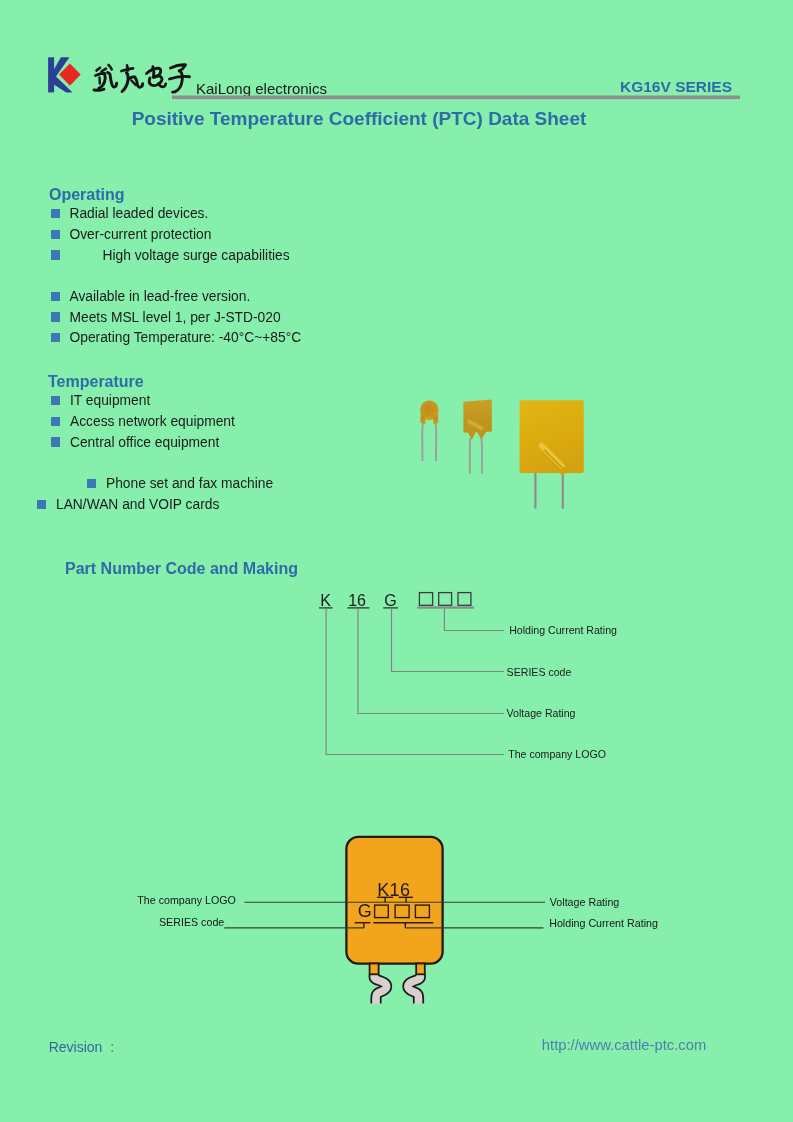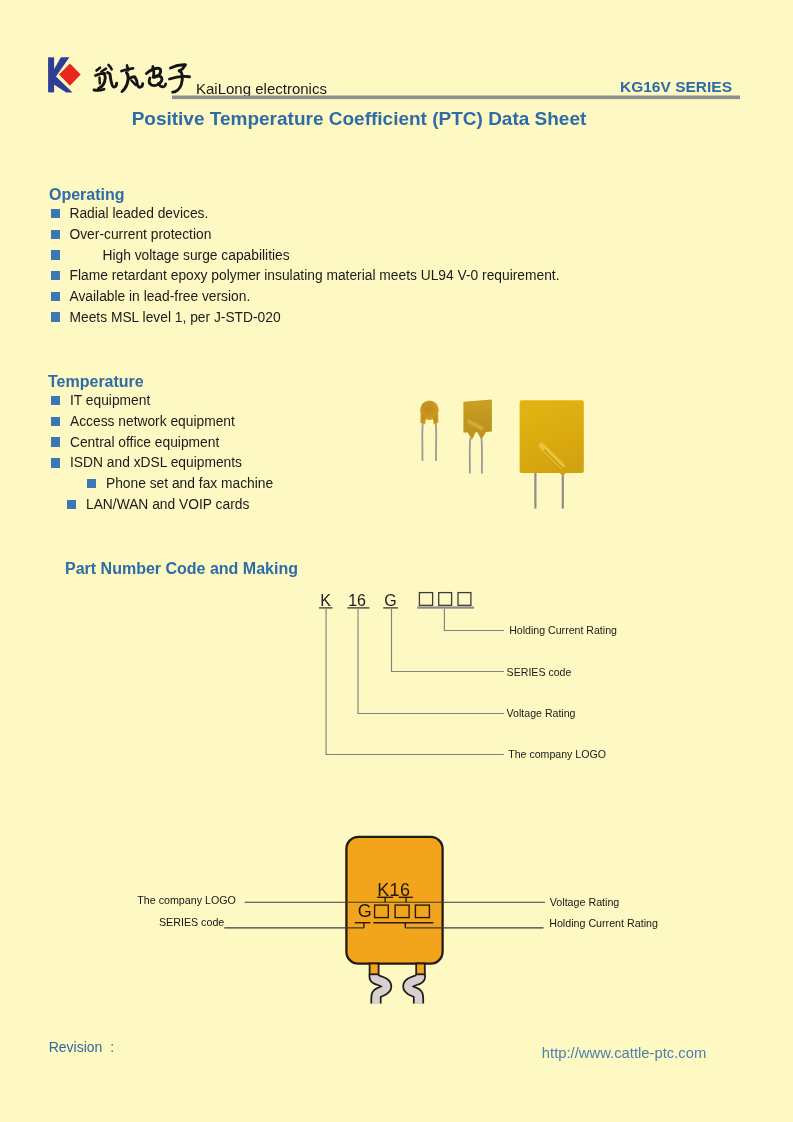--- a/index.html
+++ b/index.html
@@ -1,16 +1,16 @@
 <!DOCTYPE html>
 <html><head>
 <meta charset="utf-8">
 <style>
 html,body{margin:0;padding:0;background:#fff;}
-#page{position:relative;width:793px;height:1122px;background:#fef9c3;overflow:hidden;
+#page{position:relative;width:793px;height:1122px;background:#86efac;overflow:hidden;
   font-family:"Liberation Sans",sans-serif;}
 .t{position:absolute;white-space:nowrap;color:#1b1b1b;}
 .blue{color:#2d6ca6;font-weight:bold;}
 .item{position:absolute;display:flex;align-items:center;height:20.65px;}
 .item .sq{width:9.4px;height:9.4px;background:#3c79b4;margin-right:9.6px;flex:0 0 auto;}
 .item .tx{font-size:13.8px;color:#1b1b1b;}
 </style>
 </head>
 <body>
 <div id="page">
@@ -25,63 +25,59 @@
       <span class="tx">Radial leaded devices.</span>
     </div>
 <div class="item" style="left:50.5px;top:224.1px;">
       <span class="sq"></span>
       <span class="tx">Over-current protection</span>
     </div>
 <div class="item" style="left:50.5px;top:244.7px;gap:33px;">
       <span class="sq"></span>
       <span class="tx">High voltage surge capabilities</span>
     </div>
-<div class="item" style="left:50.5px;top:265.4px;">
-      <span class="sq"></span>
-      <span class="tx">Flame retardant epoxy polymer insulating material meets UL94 V-0 requirement.</span>
-    </div>
 <div class="item" style="left:50.5px;top:286.0px;">
       <span class="sq"></span>
       <span class="tx">Available in lead-free version.</span>
     </div>
 <div class="item" style="left:50.5px;top:306.7px;">
       <span class="sq"></span>
       <span class="tx">Meets MSL level 1, per J-STD-020</span>
+    </div>
+<div class="item" style="left:50.5px;top:327.3px;">
+      <span class="sq"></span>
+      <span class="tx">Operating Temperature: -40°C~+85°C</span>
     </div>
 
 <div class="t blue" style="left:48px;top:373px;font-size:16px;">Temperature</div>
 <div class="item" style="left:51px;top:390.2px;">
       <span class="sq"></span>
       <span class="tx">IT equipment</span>
     </div>
 <div class="item" style="left:51px;top:411.0px;">
       <span class="sq"></span>
       <span class="tx">Access network equipment</span>
     </div>
 <div class="item" style="left:51px;top:431.8px;">
       <span class="sq"></span>
       <span class="tx">Central office equipment</span>
     </div>
-<div class="item" style="left:51px;top:452.6px;">
-      <span class="sq"></span>
-      <span class="tx">ISDN and xDSL equipments</span>
-    </div>
 <div class="item" style="left:51px;top:473.4px;padding-left:36px;">
       <span class="sq"></span>
       <span class="tx">Phone set and fax machine</span>
     </div>
-<div class="item" style="left:67px;top:494.2px;text-align:center;">
+<div class="item" style="left:37px;top:494.2px;text-align:center;">
       <span class="sq"></span>
       <span class="tx">LAN/WAN and VOIP cards</span>
     </div>
 
 <div class="t blue" style="left:65px;top:560px;font-size:16px;">Part Number Code and Making</div>
 
 <div class="t" style="left:48.7px;top:1039px;font-size:14px;color:#31699c;">Revision<span style="letter-spacing:4px;">&nbsp;</span>:</div>
-<div class="t" style="left:541.8px;top:1036.5px;font-size:14.8px;color:#4b7fad;margin-top:8px;">http://www.cattle-ptc.com</div>
+<div class="t" style="left:541.8px;top:1036.5px;font-size:14.8px;color:#4b7fad;">http://www.cattle-ptc.com</div>
 
 <svg style="position:absolute;left:0;top:0;" width="793" height="1122" viewBox="0 0 793 1122">
 <defs>
   <radialGradient id="disc" cx="0.45" cy="0.42" r="0.75">
     <stop offset="0" stop-color="#c18a1e"></stop>
     <stop offset="0.55" stop-color="#c9971f"></stop>
     <stop offset="1" stop-color="#d5ab2c"></stop>
   </radialGradient>
   <linearGradient id="med" x1="0" y1="0" x2="0" y2="1">
     <stop offset="0" stop-color="#c9a125"></stop>

